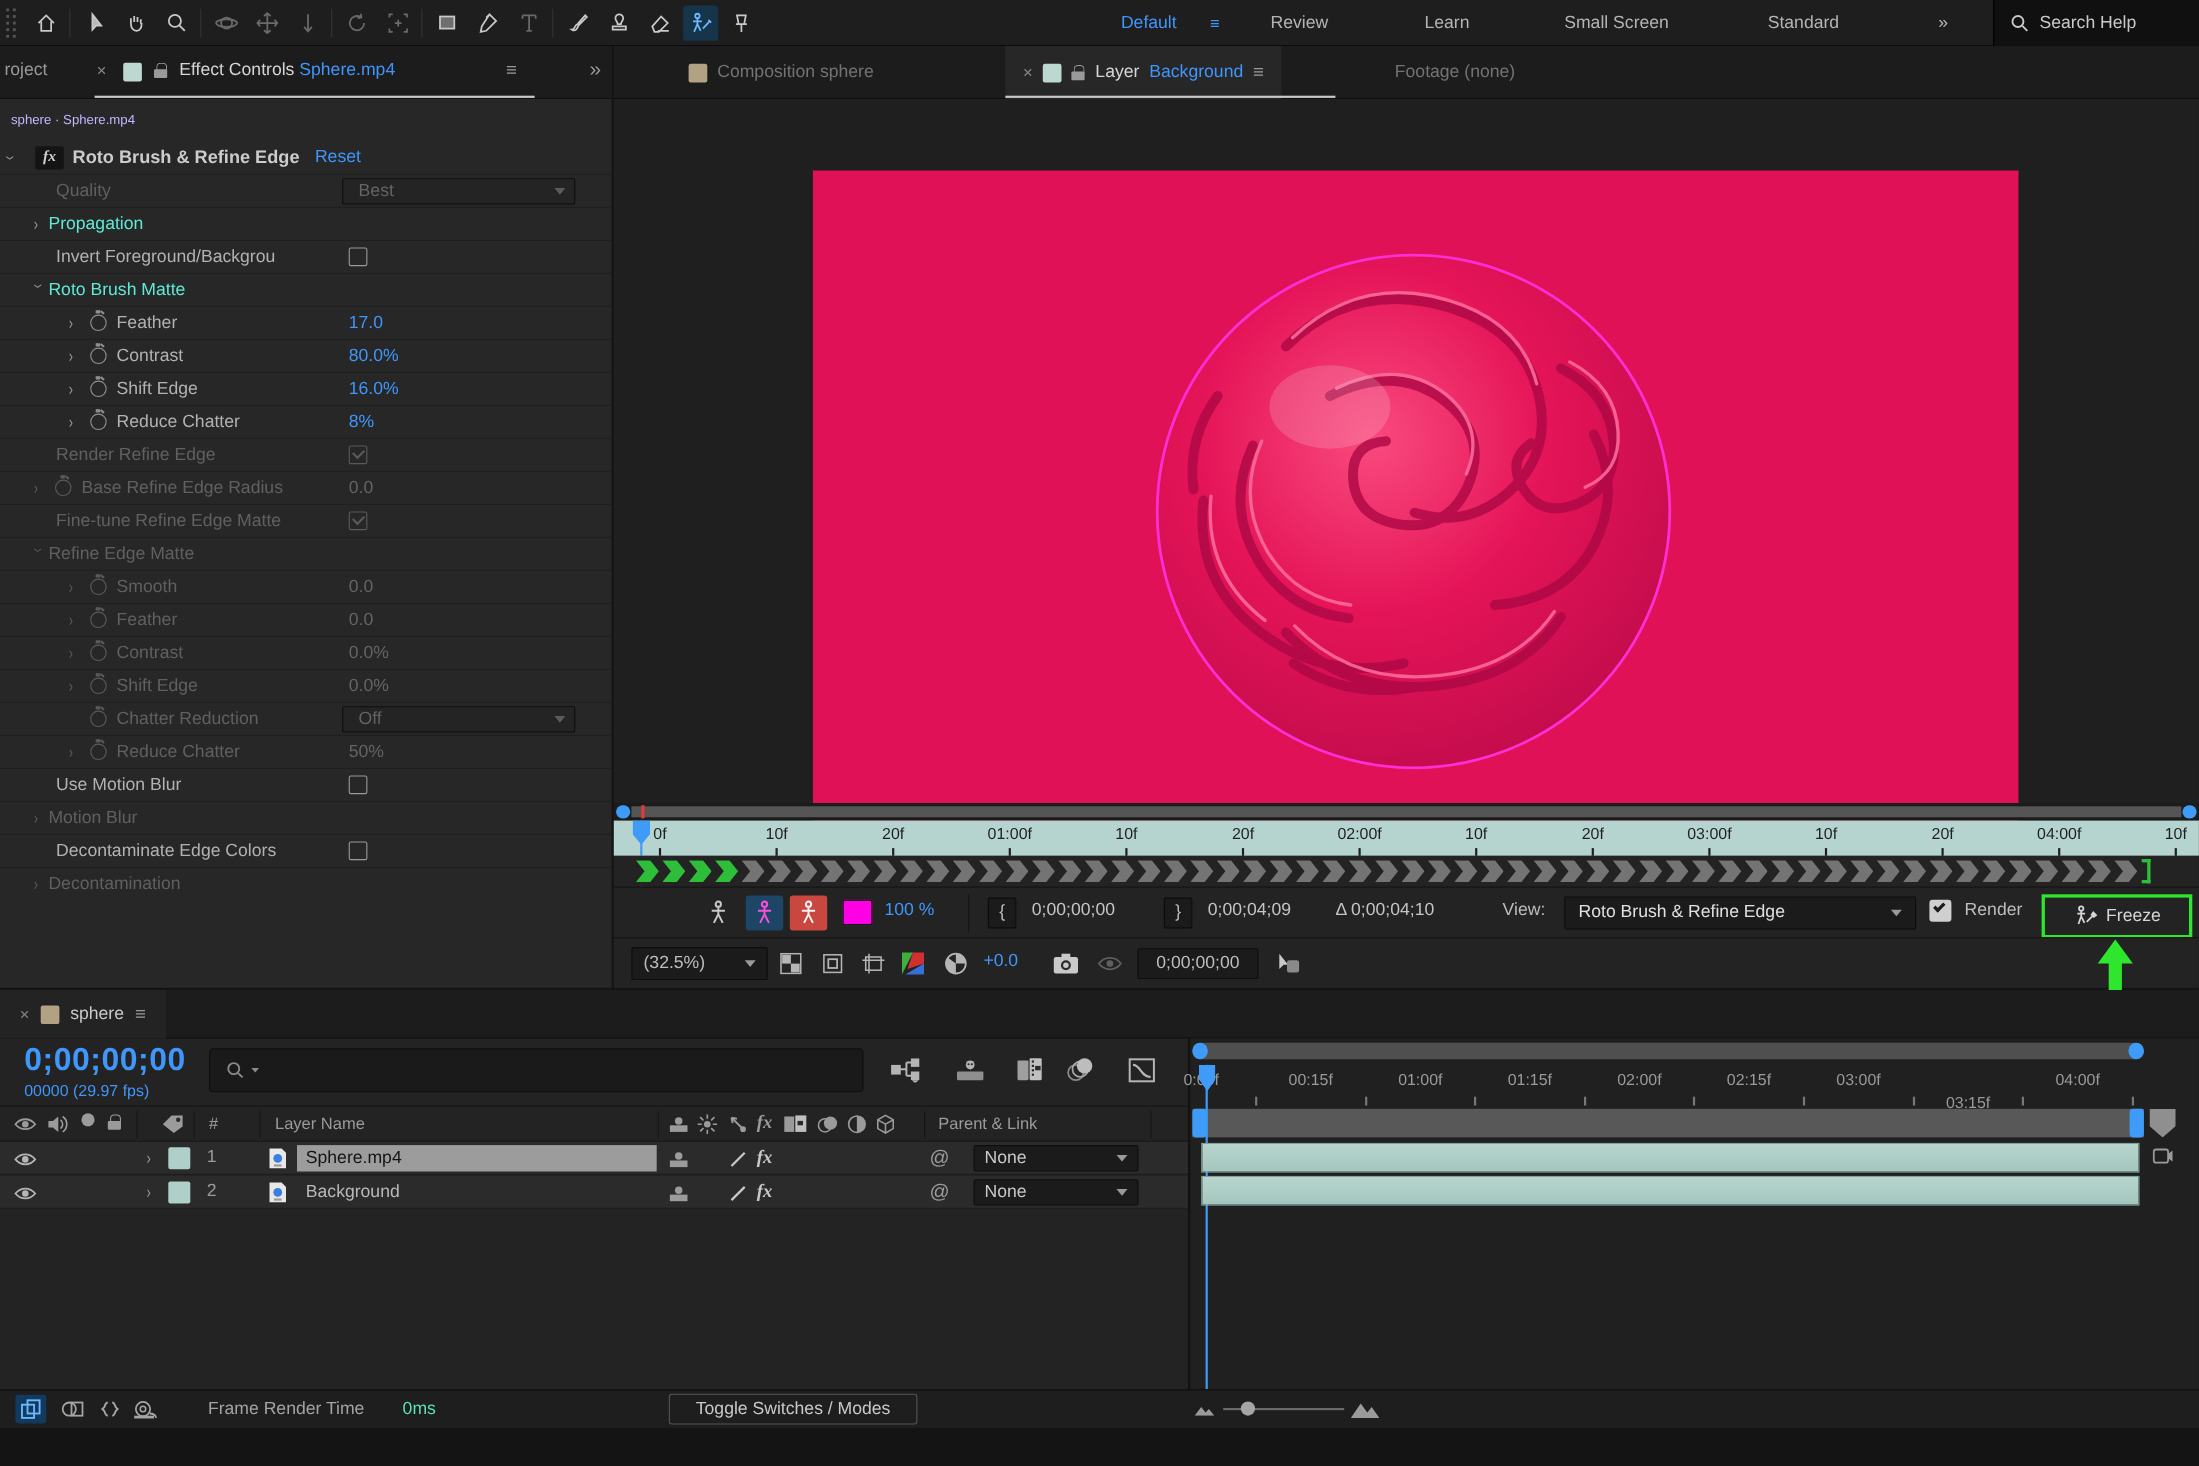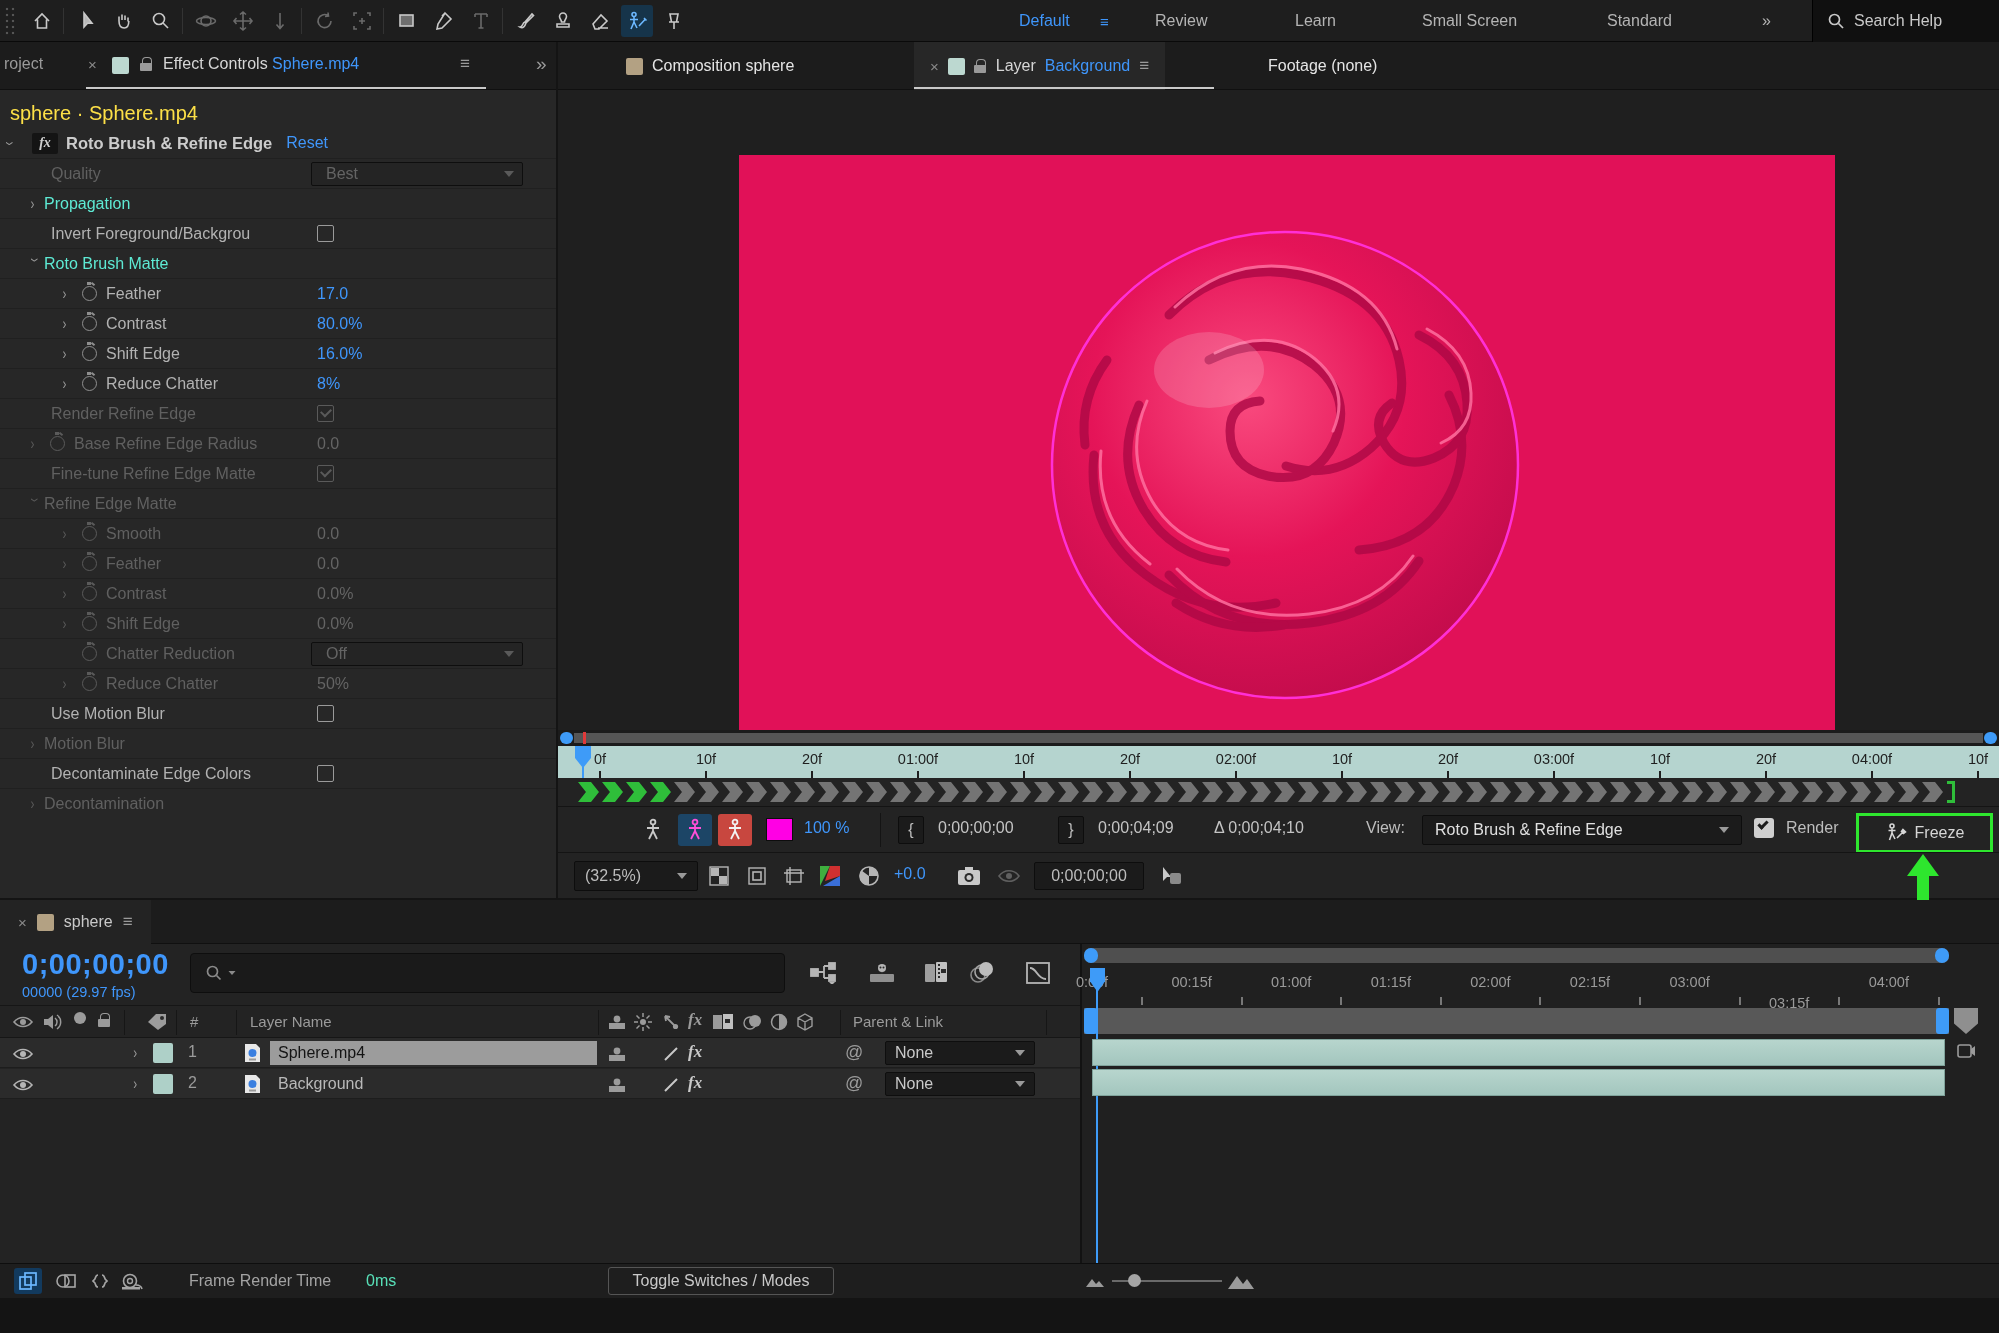--- a/index.html
+++ b/index.html
@@ -29,21 +29,21 @@
 .tab-underline { position:absolute; height:2px; background:#c9c9c9; bottom:0; }
 .swatch { display:inline-block; width:17px; height:17px; border-radius:2px; }
 .lock-icon { display:inline-block; width:13px; height:15px; position:relative; }
 .lock-icon:before { content:""; position:absolute; left:2px; top:0; width:8px; height:8px; border:1.6px solid #9a9a9a; border-bottom:none; border-radius:4px 4px 0 0; }
 .lock-icon:after { content:""; position:absolute; left:0; top:6px; width:12px; height:8px; background:#9a9a9a; border-radius:1px; }
 .menu-glyph { color:#9a9a9a; font-size:17px; }
 .x-glyph { color:#8a8a8a; font-size:15px; }
 
 
 #fx-panel { left:0; top:42px; width:556px; height:856px; }
-#fx-src { position:absolute; left:10px; top:60px; font-size:20px; color:#fde047; }
+#fx-src { position:absolute; left:10px; top:60px; font-size:12px; color:#c4b5fd; }
 #fx-head { position:absolute; left:0; top:86px; width:100%; height:30px; display:flex; align-items:center; }
 #fx-badge { margin-left:32px; width:26px; height:21px; background:#141414; color:#cfcfcf; font-style:italic; font-weight:bold; font-size:14px; font-family:"Liberation Serif",serif; text-align:center; line-height:20px; border-radius:2px; }
 #fx-head .name { margin-left:8px; font-weight:bold; color:#cccccc; font-size:16.5px; }
 #fx-head .reset { margin-left:14px; color:#3f96fb; font-size:16px; }
 #fx-rows { position:absolute; left:0; top:116px; width:100%; }
 .fxrow { position:relative; height:30px; border-top:1px solid #202020; display:flex; align-items:center; font-size:16px; }
 .fxrow .exp { width:12px; margin-left:30px; color:#9a9a9a; font-size:13px; transform:scale(.9,1.25); }
 .fxrow .exp.down { transform:rotate(90deg) scale(.9,1.25); }
 .fxrow.ind2 .exp { margin-left:62px; }
 .fxrow .exp.hid { visibility:hidden; }
@@ -70,21 +70,21 @@
 .fxcb.dim:after { border-color:#5a5a5a; }
 
 
 #view-panel { left:558px; top:42px; width:1441px; height:856px; background:#222; }
 #viewer-area { position:absolute; left:0; top:48px; width:100%; height:640px; background:#1f1f1f; }
 #comp-image { position:absolute; left:181px; top:65px; width:1096px; height:622px; background:#e11158; overflow:hidden; }
 #vtab-comp,#vtab-layer,#vtab-footage { position:absolute; top:0; height:48px; display:flex; align-items:center; gap:9px; }
 #vtab-layer { background:#272727; padding:0 16px; }
 #vtab-layer .tl { color:#d6d6d6; }
 #vtab-layer .tn { color:#3f96fb; }
-.tabtxt { color:#e5e5e5; }
+.tabtxt { color:#737373; }
 
 
 #mini-scroll { position:absolute; left:0; top:688px; width:100%; height:16px; background:#1b1b1b; }
 #mini-scroll .bar { position:absolute; left:16px; right:16px; top:3px; height:10px; background:#555; }
 #mini-scroll .capL,#mini-scroll .capR { position:absolute; top:2px; width:13px; height:12px; background:#3e9bf8; border-radius:6px; }
 #mini-scroll .capL { left:2px; } #mini-scroll .capR { right:2px; }
 #mini-scroll .redtick { position:absolute; left:25px; top:2px; width:3px; height:12px; background:#e03a3a; }
 #mini-ruler { position:absolute; left:0; top:704px; width:100%; height:32px; background:#b5d4cf; }
 .mr-lab { position:absolute; top:5px; font-size:14.5px; color:#1f1f1f; transform:translateX(-50%); }
 .mr-tick { position:absolute; bottom:0; width:2px; height:7px; background:#1f1f1f; transform:translateX(-50%); }

